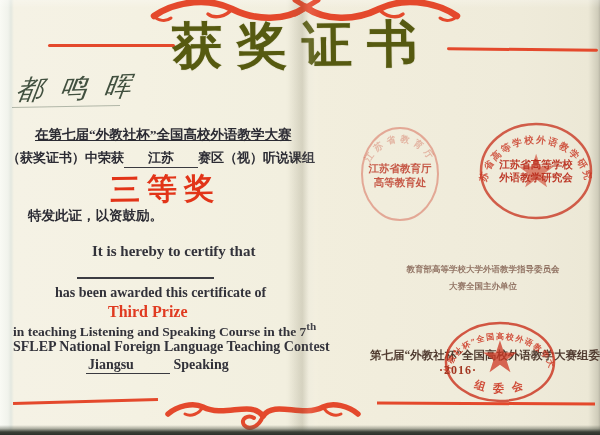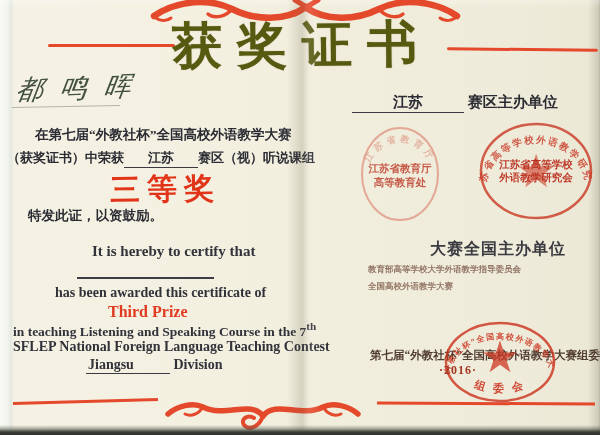--- a/index.html
+++ b/index.html
@@ -23,40 +23,40 @@
   .title{left:172px;top:12px;font-size:50px;font-weight:700;letter-spacing:15px;
     color:#565a10;transform:rotate(-.6deg);text-shadow:0 0 1px rgba(86,90,16,.6);}
   .rule{height:3px;background:#e4492c;border-radius:2px;}
   .rule-l{left:48px;top:44px;width:127px;}
   .rule-r{left:447px;top:48px;width:151px;transform:rotate(.5deg);}
   
   .name{left:16px;top:70px;font-size:27px;color:#41503f;font-style:italic;
     letter-spacing:17px;transform:rotate(-2deg) skewX(-10deg);white-space:nowrap;}
   .name-line{left:12px;top:106px;width:108px;height:1px;background:rgba(95,110,95,.45);transform:rotate(-1deg);}
   .cnbody{color:#2b2b33;font-weight:700;white-space:nowrap;}
-  .body1{left:35px;top:126px;font-size:13.5px;}
+  .body1{left:35px;top:126px;font-size:13.5px;text-decoration:underline;}
   .body2{left:7px;top:149px;font-size:13px;}
   .u-region{display:inline-block;border-bottom:1.5px solid #3a3a40;text-align:center;
     min-width:62px;padding:0 6px;font-weight:700;}
   .award{left:110px;top:169px;font-size:30px;font-weight:700;letter-spacing:7px;
     color:#e23418;transform:rotate(-1deg);white-space:nowrap;}
   .note{left:28px;top:207px;font-size:13.5px;}
   .en{color:#32323a;font-weight:700;white-space:nowrap;}
   .certify{left:92px;top:243px;font-size:15px;}
   .blankline{left:77px;top:277px;width:137px;height:1.5px;background:#3c3c42;}
   .awarded{left:55px;top:285px;font-size:14px;}
   .prize{left:108px;top:303px;font-size:16px;color:#e03a20;}
   .course{left:13px;top:320px;font-size:13.5px;}
   .contest{left:13px;top:339px;font-size:14px;}
   .divline{left:86px;top:357px;font-size:14px;}
   .u-en{display:inline-block;border-bottom:1.5px solid #3a3a40;text-align:left;min-width:80px;padding:0 2px;}
   
   .regionhost{left:352px;top:93px;font-size:15px;color:#2b2b33;font-weight:700;white-space:nowrap;}
   .hosttitle{left:430px;top:239px;font-size:16px;font-weight:700;letter-spacing:1px;color:#3a3a40;white-space:nowrap;}
-  .orglist{left:368px;top:261px;width:230px;text-align:left;font-size:8.5px;
+  .orglist{left:368px;top:261px;width:230px;text-align:center;font-size:8.5px;
     line-height:17px;color:#937666;font-weight:700;white-space:nowrap;}
   .committee{left:370px;top:348px;font-size:11.5px;font-weight:700;color:#513c31;
     white-space:nowrap;z-index:3;}
   .year{left:439px;top:363px;font-size:12px;font-weight:700;color:#a23722;
     letter-spacing:1px;z-index:5;}
   .seal{z-index:4;}
   .seal text{font-family:"Liberation Serif",serif;}
   
   .brule-l{left:13px;top:400px;width:145px;height:2.5px;background:#e4492c;transform:rotate(-1.6deg);}
   .brule-r{left:377px;top:402px;width:218px;height:2.5px;background:#e4492c;transform:rotate(.3deg);}
@@ -90,23 +90,22 @@
 
   <div class="abs award">三等奖</div>
   <div class="abs cnbody note">特发此证，以资鼓励。</div>
 
   <div class="abs en certify">It is hereby to certify that</div>
   <div class="abs blankline"></div>
   <div class="abs en awarded">has been awarded this certificate of</div>
   <div class="abs en prize">Third Prize</div>
   <div class="abs en course"><span>in teaching Listening and Speaking Course in the 7</span><sup>th</sup></div>
   <div class="abs en contest">SFLEP National Foreign Language Teaching Contest</div>
-  <div class="abs en divline"><span class="u-en">Jiangsu</span> <span>Division</span></div>
+  <div class="abs en divline"><span class="u-en">Jiangsu</span> <span>Speaking</span></div>
 
-  <div class="abs regionhost"><span class="u-region" style="min-width:100px;">江苏</span> <span>赛区主办单位</span></div>
 
   <svg class="abs seal" style="left:358px;top:124px;" width="84" height="100" viewBox="0 0 84 100">
     <defs>
         <path id="s1arc" d="M6,62 A36,44 0 1 1 78,62"></path>
       </defs>
     <ellipse cx="42" cy="50" rx="38" ry="46" fill="none" stroke="rgba(213,100,80,0.5)" stroke-width="2"></ellipse>
     <text font-size="9" font-weight="bold" letter-spacing="4" fill="rgba(208,98,78,0.4)">
       <textPath href="#s1arc" startOffset="50%" text-anchor="middle">江苏省教育厅</textPath>
     </text>
     <text x="42" y="48" text-anchor="middle" font-size="10.5" font-weight="bold" fill="rgba(190,62,45,0.85)">江苏省教育厅</text>
@@ -119,25 +118,24 @@
       </defs>
     <ellipse cx="59" cy="50" rx="55" ry="47" fill="none" stroke="rgba(200,52,32,0.78)" stroke-width="2.5"></ellipse>
     <text x="59" y="66" text-anchor="middle" font-size="46" fill="rgba(205,60,38,0.6)" font-family="DejaVu Sans">★</text>
     <text font-size="9.5" font-weight="bold" letter-spacing="2" fill="rgba(200,52,32,0.8)">
       <textPath href="#s2arc" startOffset="50%" text-anchor="middle">江苏省高等学校外语教学研究会</textPath>
     </text>
     <text x="59" y="47" text-anchor="middle" font-size="10.5" font-weight="bold" fill="rgba(185,42,26,0.92)">江苏省高等学校</text>
     <text x="59" y="60" text-anchor="middle" font-size="10.5" font-weight="bold" fill="rgba(185,42,26,0.92)">外语教学研究会</text>
   </svg>
 
-  <div class="abs hosttitle">大赛全国主办单位</div>
 
   <div class="abs orglist">
     <div>教育部高等学校大学外语教学指导委员会</div>
-    <div>全国高校外语教学大赛</div>
+    <div>大赛全国主办单位</div>
   </div>
 
   <svg class="abs seal" style="left:442px;top:320px;" width="116" height="84" viewBox="0 0 116 84">
     <defs>
       <path id="s3arc" d="M8,54 A50,35 0 1 1 108,54"></path>
       <path id="s3bot" d="M16,56 A50,36 0 0 0 100,56"></path>
     </defs>
     <ellipse cx="58" cy="42" rx="54" ry="39" fill="none" stroke="rgba(203,52,32,0.82)" stroke-width="2.5"></ellipse>
     <text x="58" y="52" text-anchor="middle" font-size="44" fill="rgba(205,55,35,0.75)" font-family="DejaVu Sans">★</text>
     <text font-size="8" font-weight="bold" letter-spacing="1.5" fill="rgba(203,52,32,0.85)">

